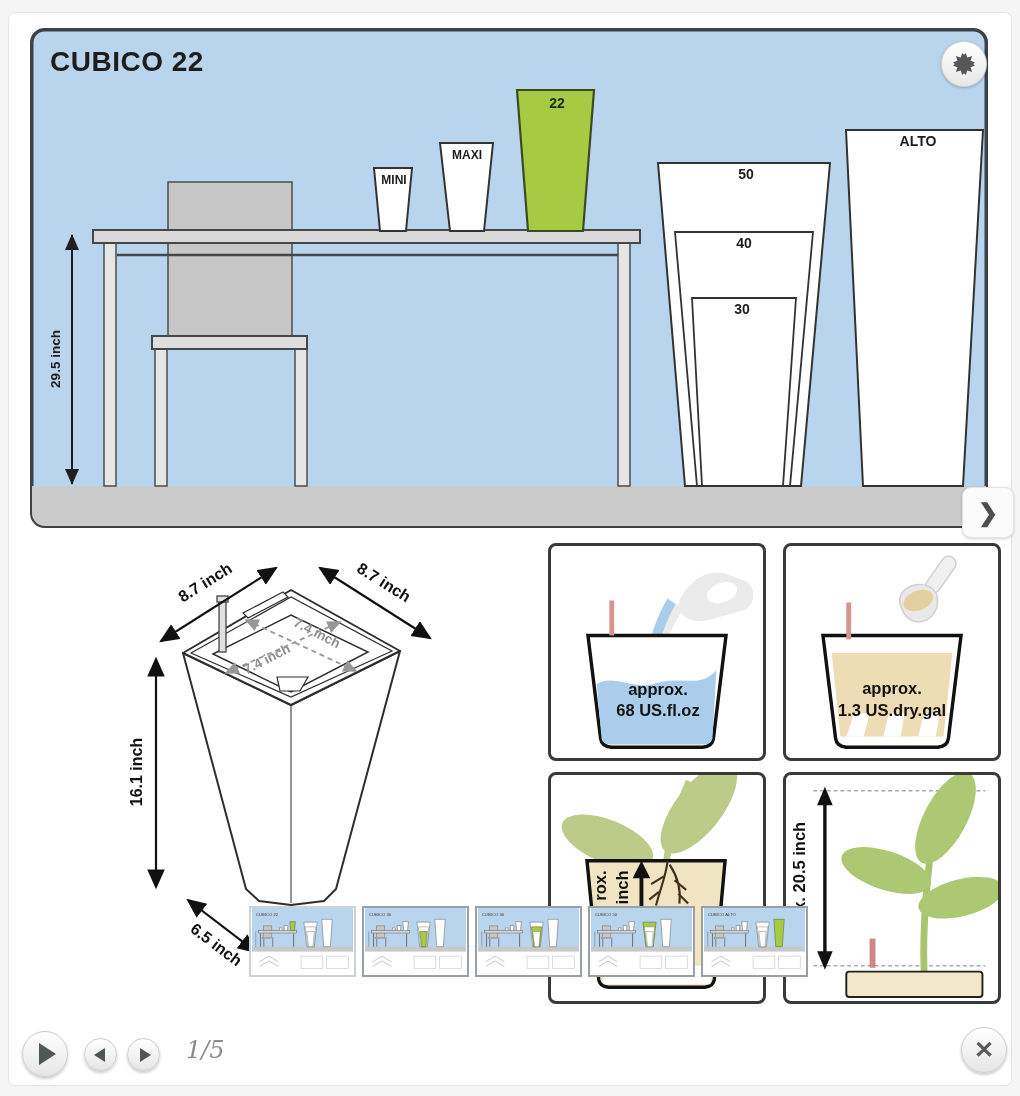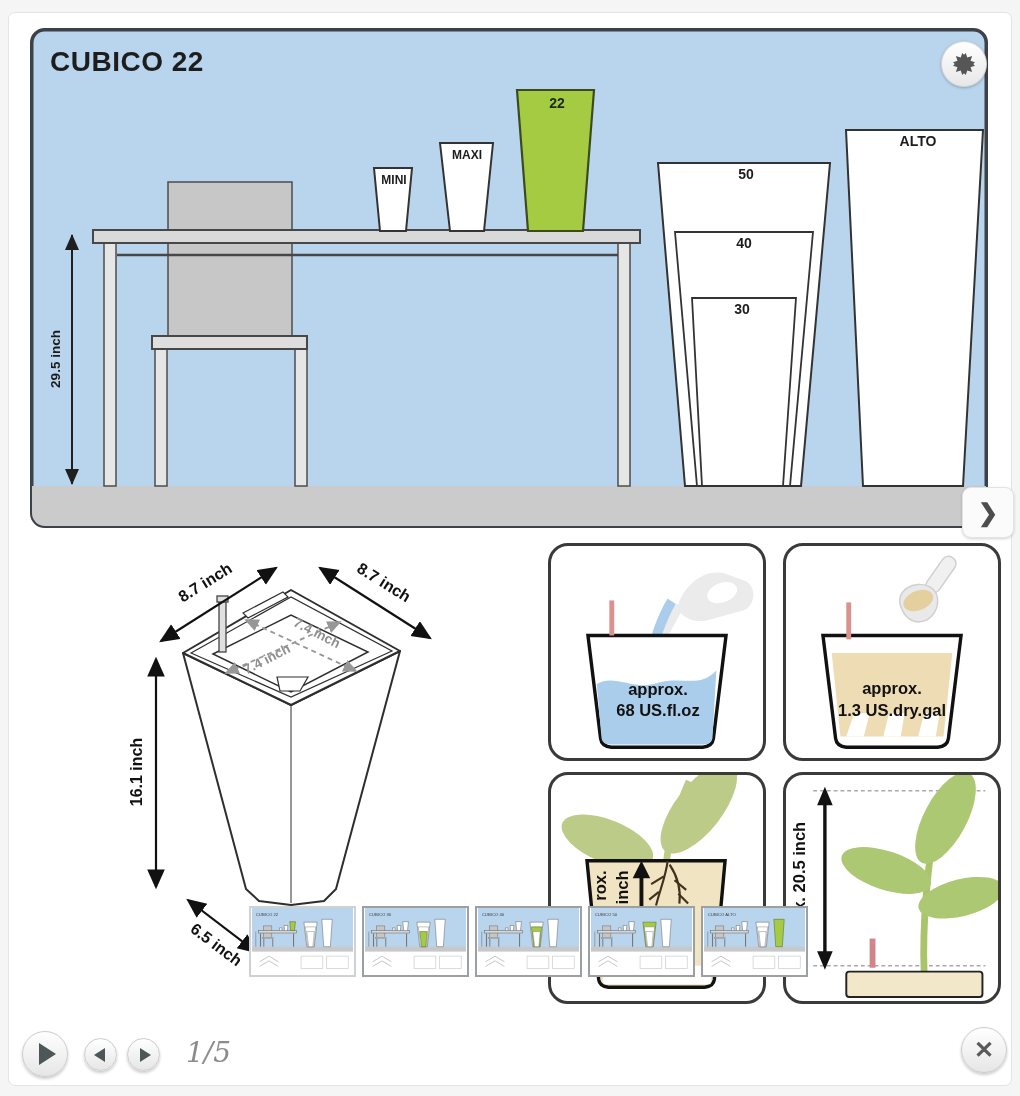--- a/index.html
+++ b/index.html
@@ -16,21 +16,21 @@
       box-shadow:0 1px 3px rgba(0,0,0,.25);display:flex;align-items:center;justify-content:center;
       z-index:4;cursor:pointer;}
   
   #next-tab{left:962px;top:487px;width:50px;height:49px;background:#fbfbfb;border:1px solid #e3e3e3;
       border-radius:9px;box-shadow:0 1px 3px rgba(0,0,0,.18);display:flex;align-items:center;
       justify-content:center;z-index:5;cursor:pointer;}
   #next-tab span{font-size:24px;font-weight:bold;color:#4d4d4d;line-height:1;}
   
   #drawing{left:128px;top:545px;width:345px;height:440px;z-index:2;}
   
-  .spec-card{background:#fff;border:3px solid #3a3a3a;border-radius:20px;z-index:2;overflow:hidden;}
+  .spec-card{background:#fff;border:3px solid #3a3a3a;border-radius:8px;z-index:2;overflow:hidden;}
   #card-water{left:548px;top:543px;width:212px;height:212px;}
   #card-soil{left:783px;top:543px;width:212px;height:212px;}
   #card-root{left:548px;top:772px;width:212px;height:226px;}
   #card-plant{left:783px;top:772px;width:212px;height:226px;}
   
   .thumb{width:107px;height:71px;background:#fff;z-index:6;cursor:pointer;box-sizing:border-box;}
   .thumb svg{display:block;}
   .thumb.current{border:2px solid #ced2d5;}
   .thumb.other{border:2px solid #9aa0a4;}
   
@@ -41,21 +41,21 @@
   #prev-btn{left:84px;top:1038px;width:31px;height:31px;}
   #next-btn{left:127px;top:1038px;width:31px;height:31px;}
   #close-btn{left:961px;top:1027px;width:44px;height:44px;font-size:24px;font-weight:bold;color:#5a5a5a;}
   .tri-right-lg{width:0;height:0;border-top:11px solid transparent;border-bottom:11px solid transparent;
        border-left:17px solid #4e5758;margin-left:5px;}
   .tri-right-sm{width:0;height:0;border-top:7px solid transparent;border-bottom:7px solid transparent;
        border-left:11px solid #4e5758;margin-left:3px;}
   .tri-left-sm{width:0;height:0;border-top:7px solid transparent;border-bottom:7px solid transparent;
        border-right:11px solid #4e5758;margin-right:3px;}
   #pager{left:186px;top:1036px;z-index:7;font-family:"DejaVu Serif",serif;font-style:italic;
-       font-size:28px;color:#8c8c8c;}
+       font-size:24px;color:#8c8c8c;}
   text{font-family:"Liberation Sans",sans-serif;}
 </style>
 </head>
 <body>
 
 <div id="page">
   <div id="card"></div>
 
   <div class="abs" id="slide-wrap">
     <svg width="958" height="500" viewBox="0 0 958 500">

